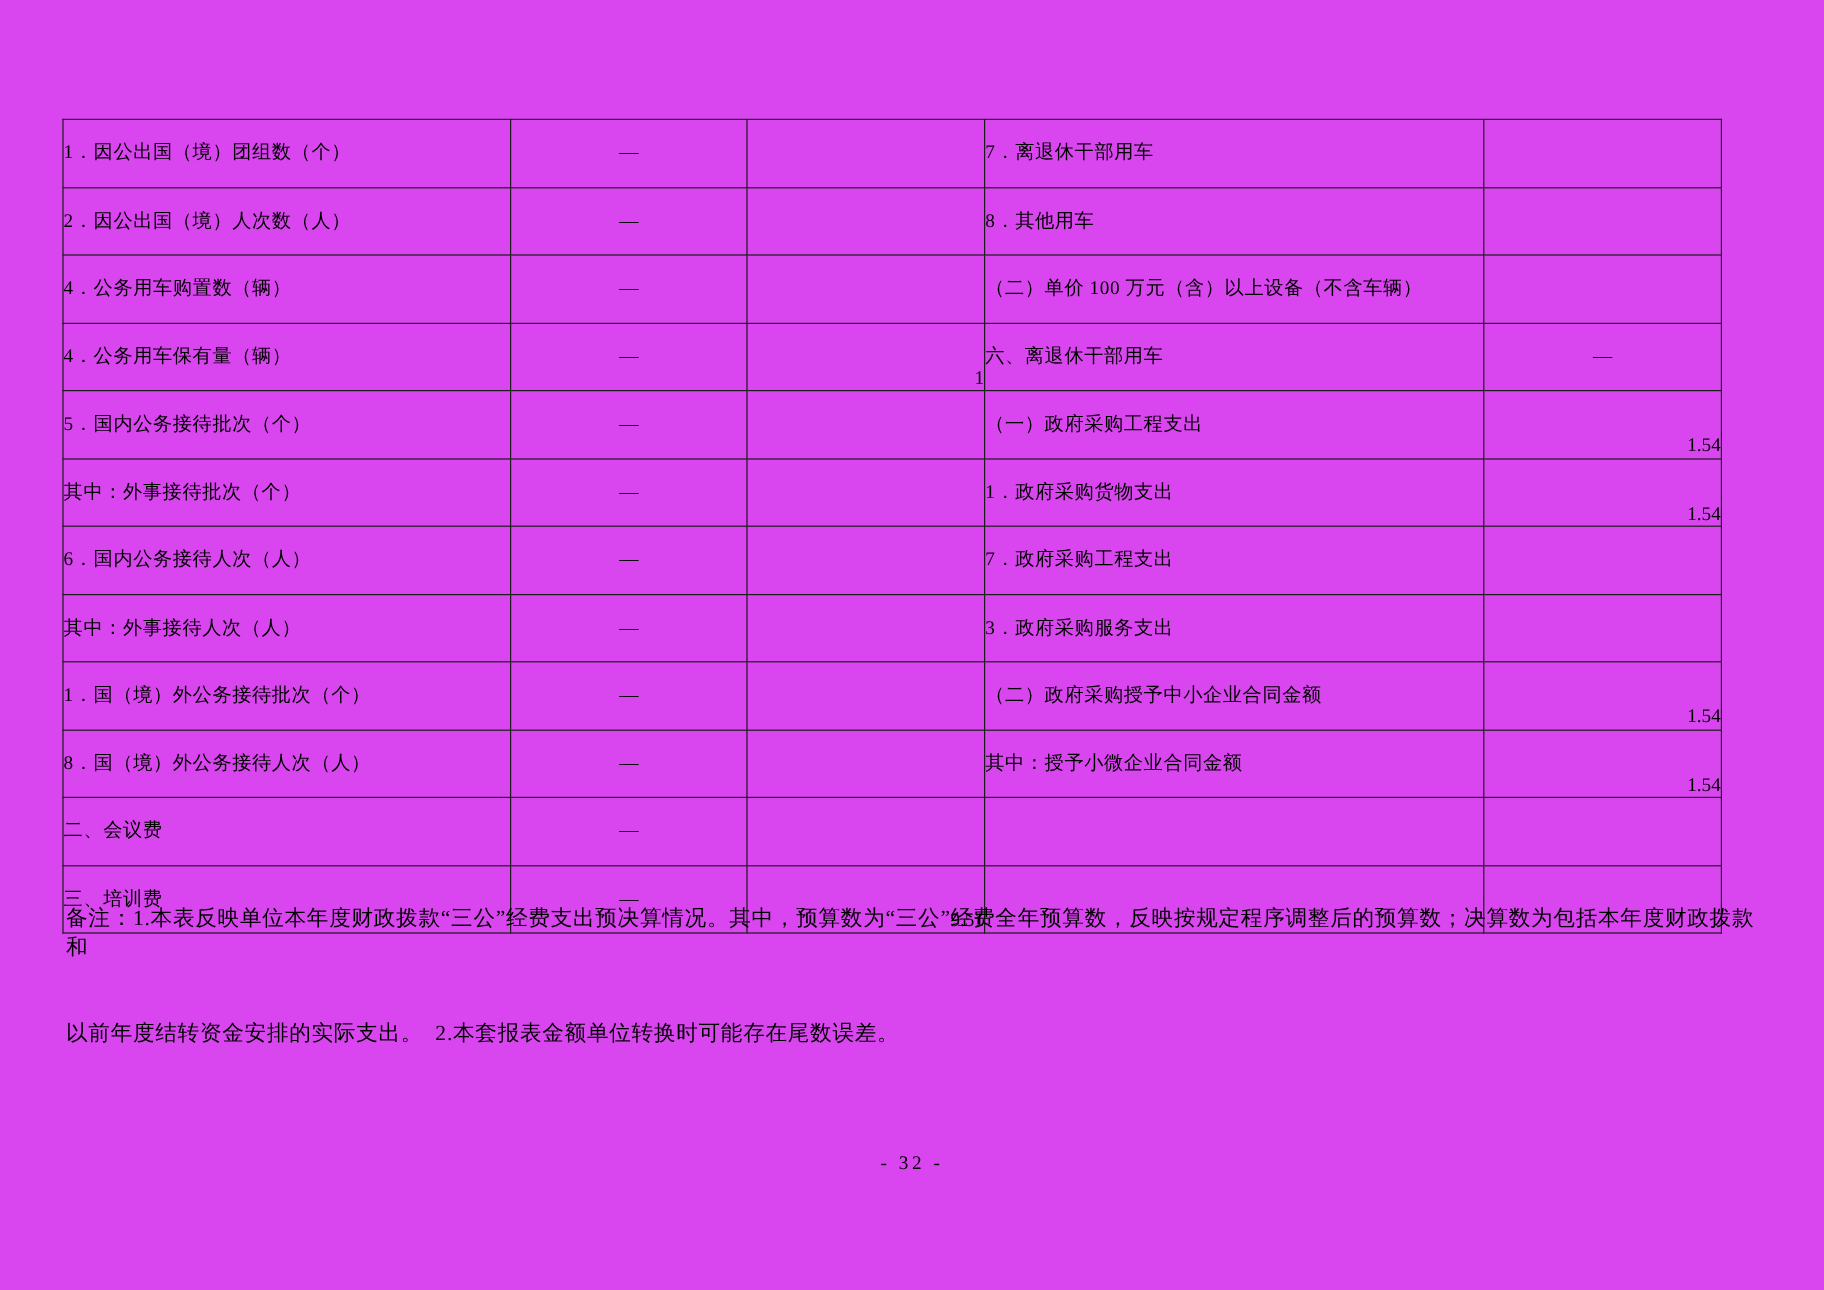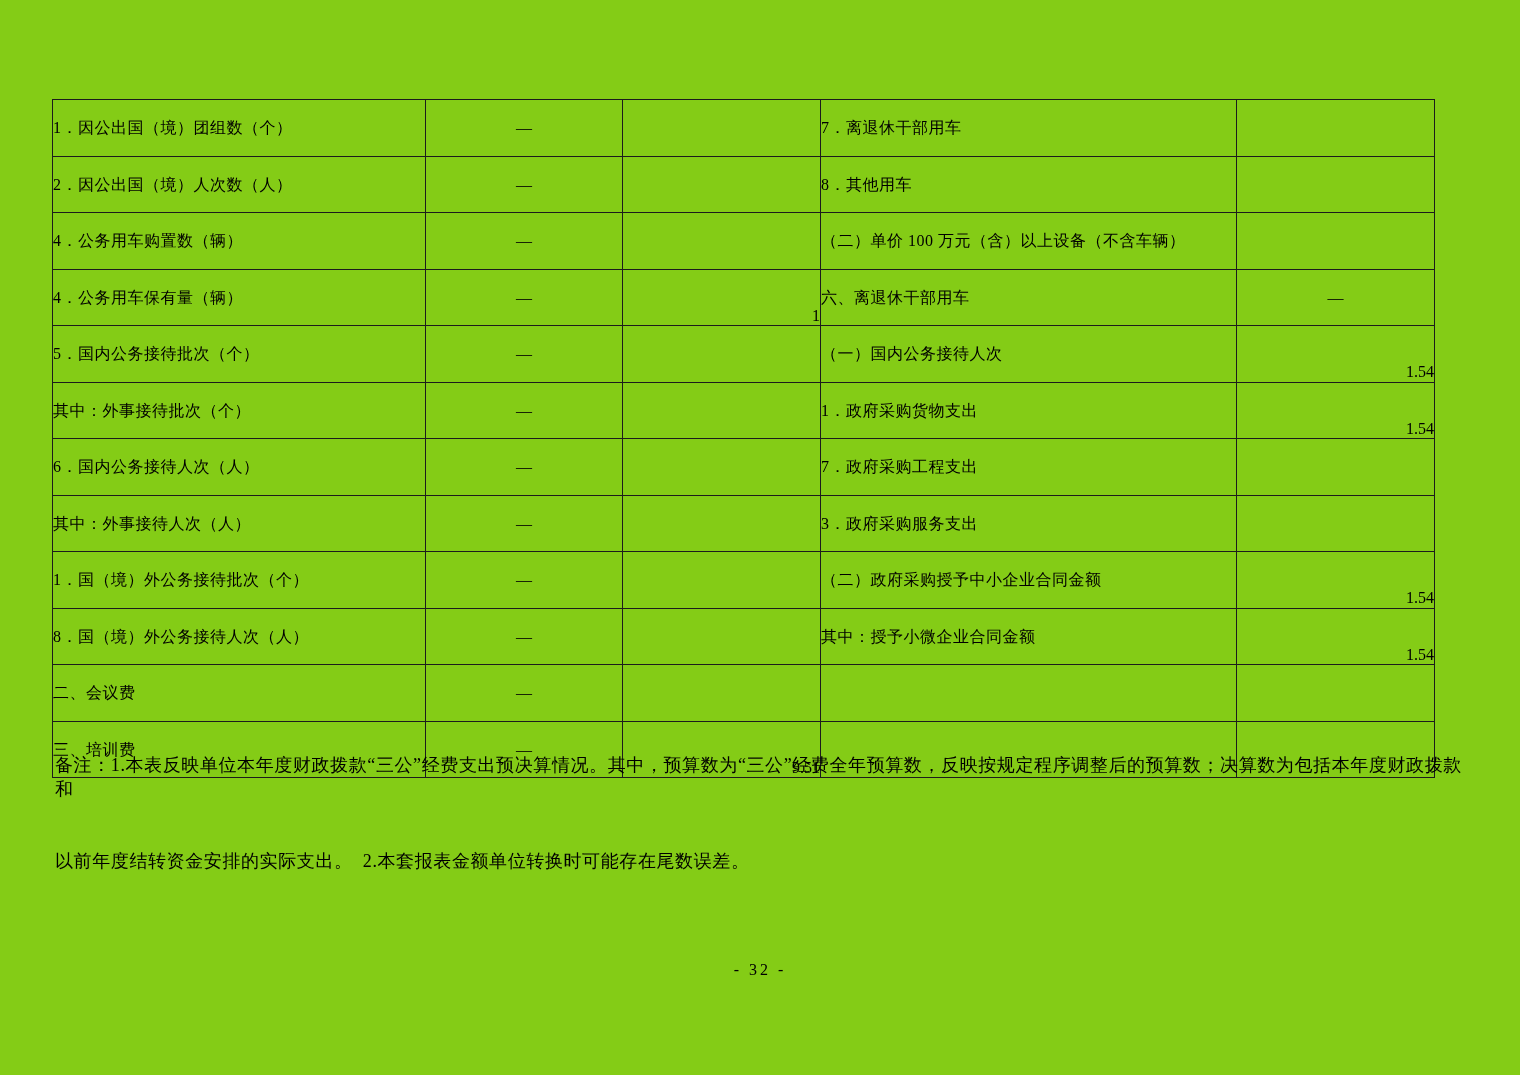--- a/index.html
+++ b/index.html
@@ -1,21 +1,21 @@
 <!DOCTYPE html>
 <html><head>
 <meta charset="utf-8">
 <style>
   html,body{margin:0;padding:0;}
   body{
     width:1520px;height:1075px;position:relative;background:#ffffff;
     font-family:"Liberation Serif","DejaVu Serif",serif;color:#000;
     overflow:hidden;
   }
-  .page{position:absolute;inset:0;background:#84cc16;}
+  .page{position:absolute;inset:0;background:#d946ef;}
 
   table.grid{
     position:absolute;left:52px;top:99px;width:1382px;
     border-collapse:collapse;table-layout:fixed;
   }
   table.grid td{
     border:1.5px solid #1c1c1c;
     height:55.5px;
     font-size:16px;
     line-height:1.2;
@@ -86,21 +86,21 @@
         <td class="lab i1">4．公务用车保有量（辆）</td>
         <td class="dash">—</td>
         <td class="num">1</td>
         <td class="lab j0">六、离退休干部用车</td>
         <td class="dash">—</td>
       </tr>
       <tr>
         <td class="lab i1">5．国内公务接待批次（个）</td>
         <td class="dash">—</td>
         <td class="num"></td>
-        <td class="lab j1">（一）国内公务接待人次</td>
+        <td class="lab j1">（一）政府采购工程支出</td>
         <td class="num">1.54</td>
       </tr>
       <tr>
         <td class="lab i2">其中：外事接待批次（个）</td>
         <td class="dash">—</td>
         <td class="num"></td>
         <td class="lab j2">1．政府采购货物支出</td>
         <td class="num">1.54</td>
       </tr>
       <tr>

